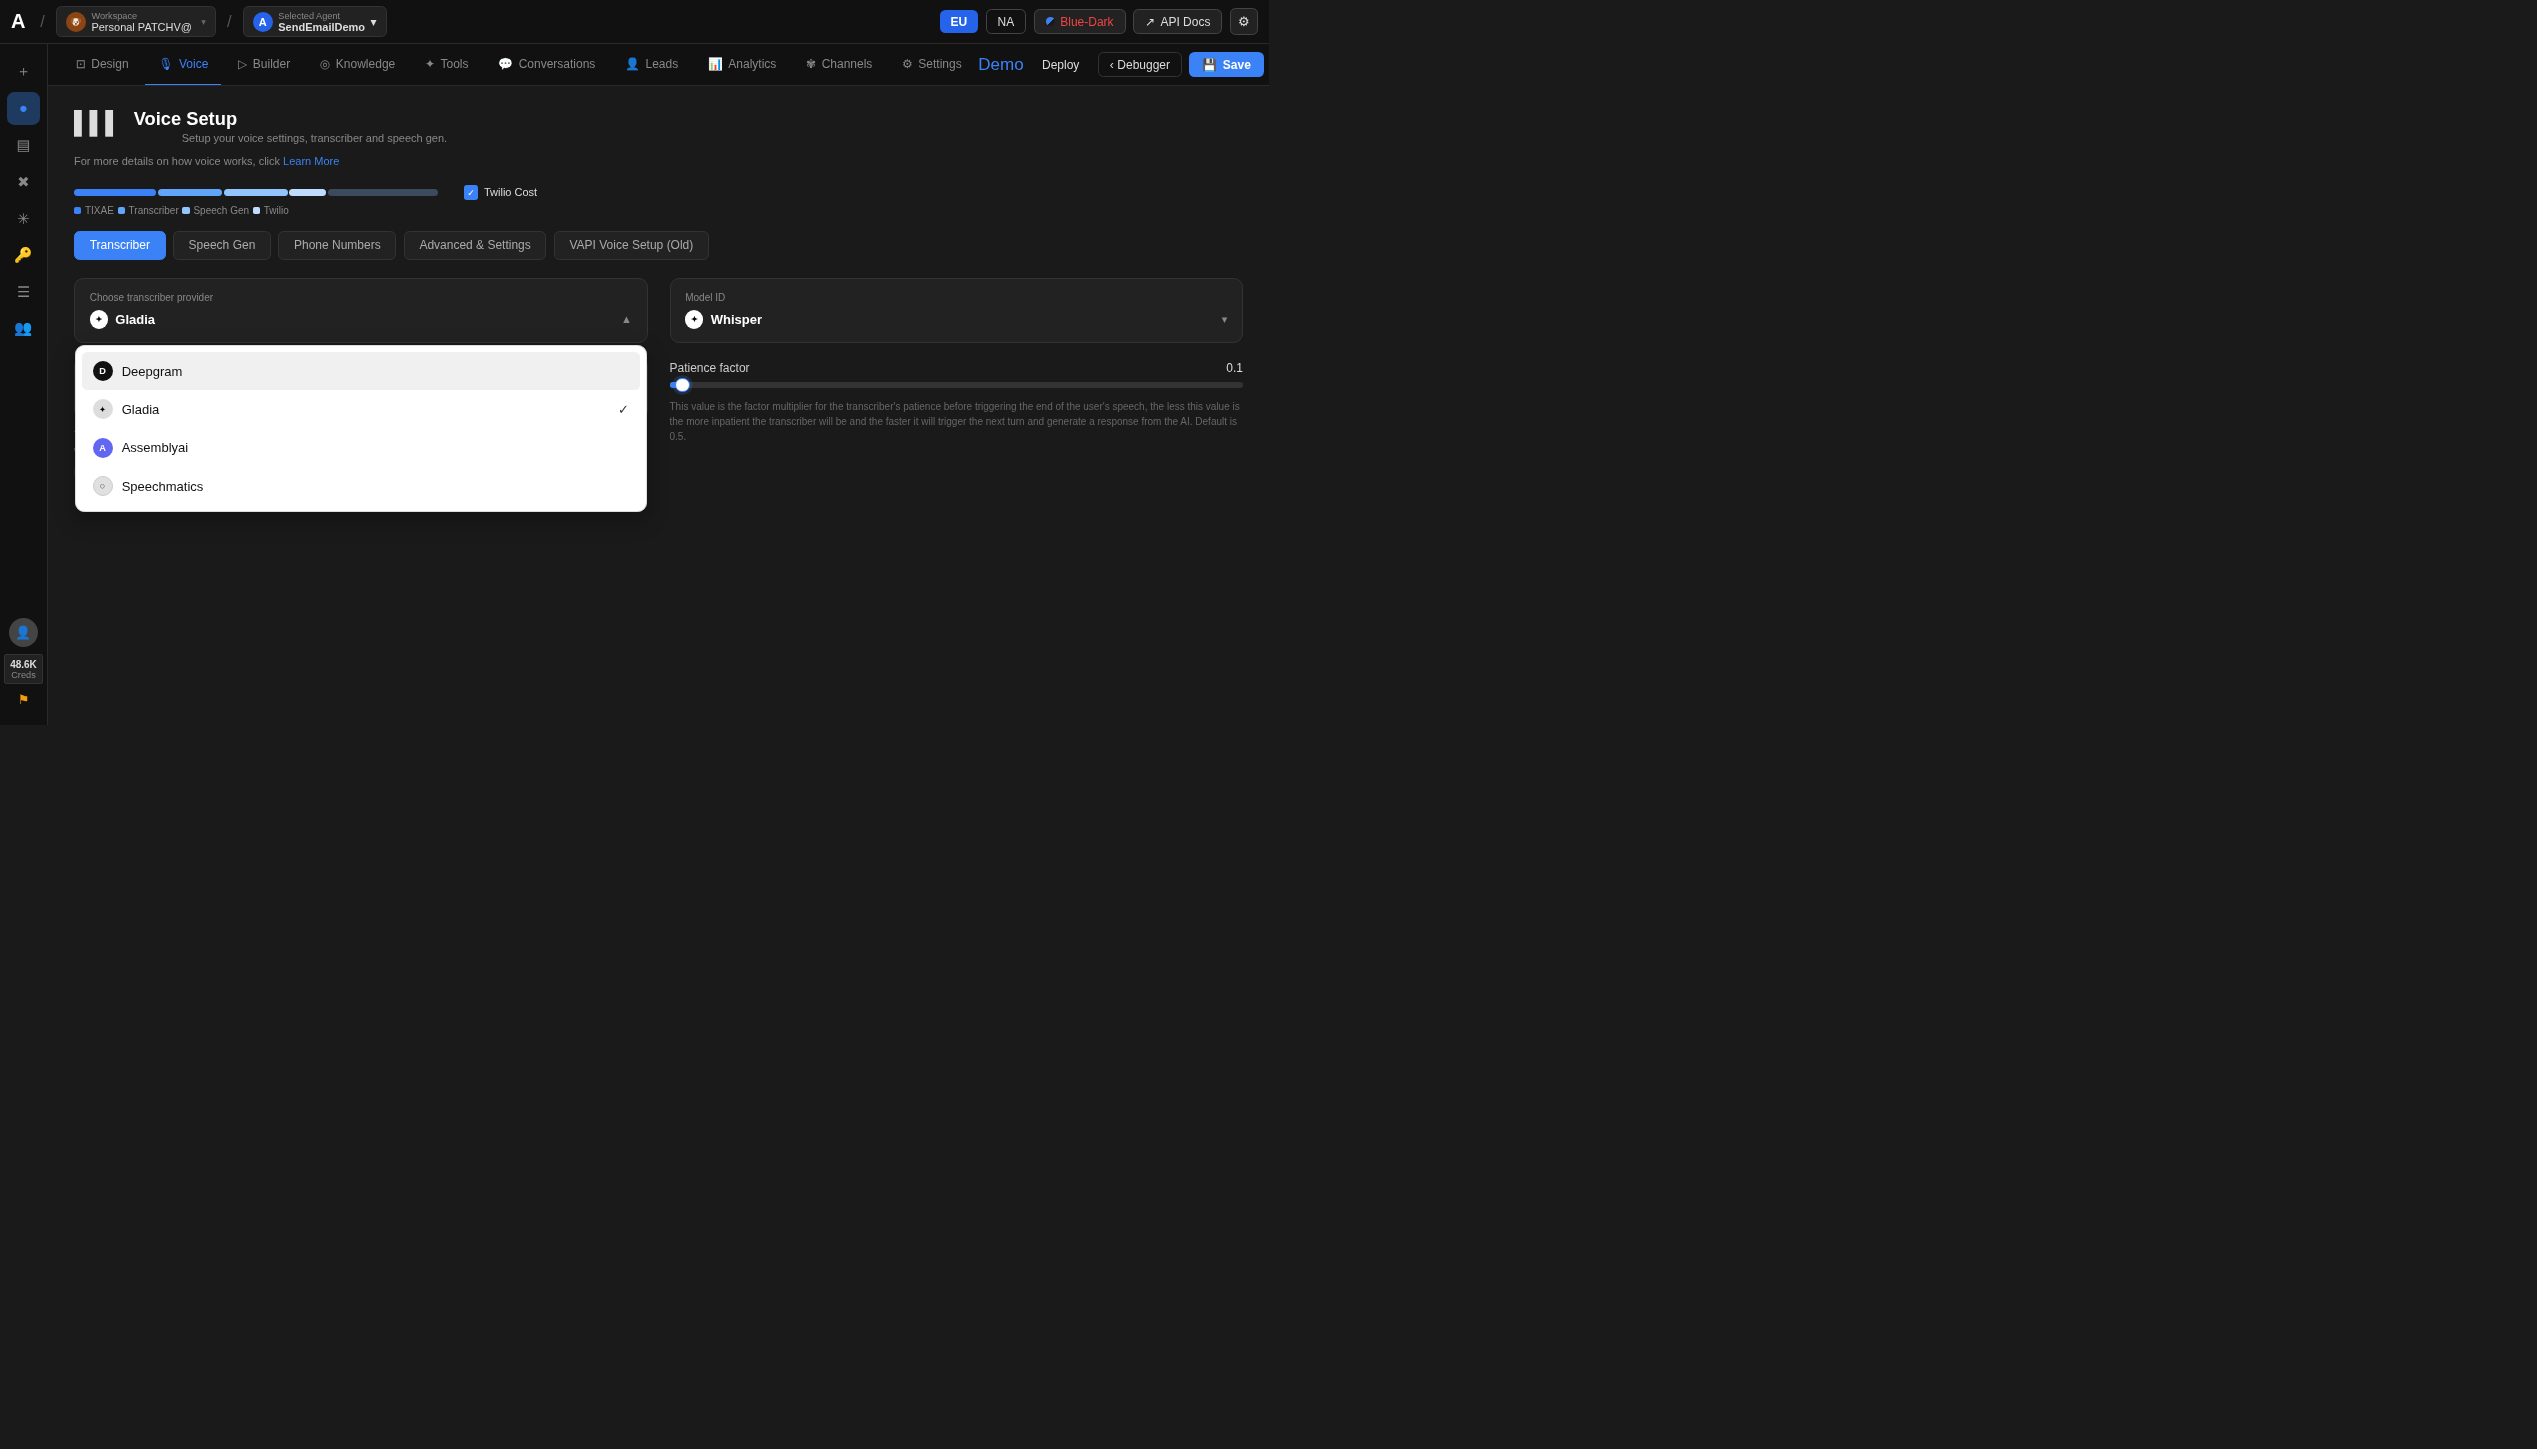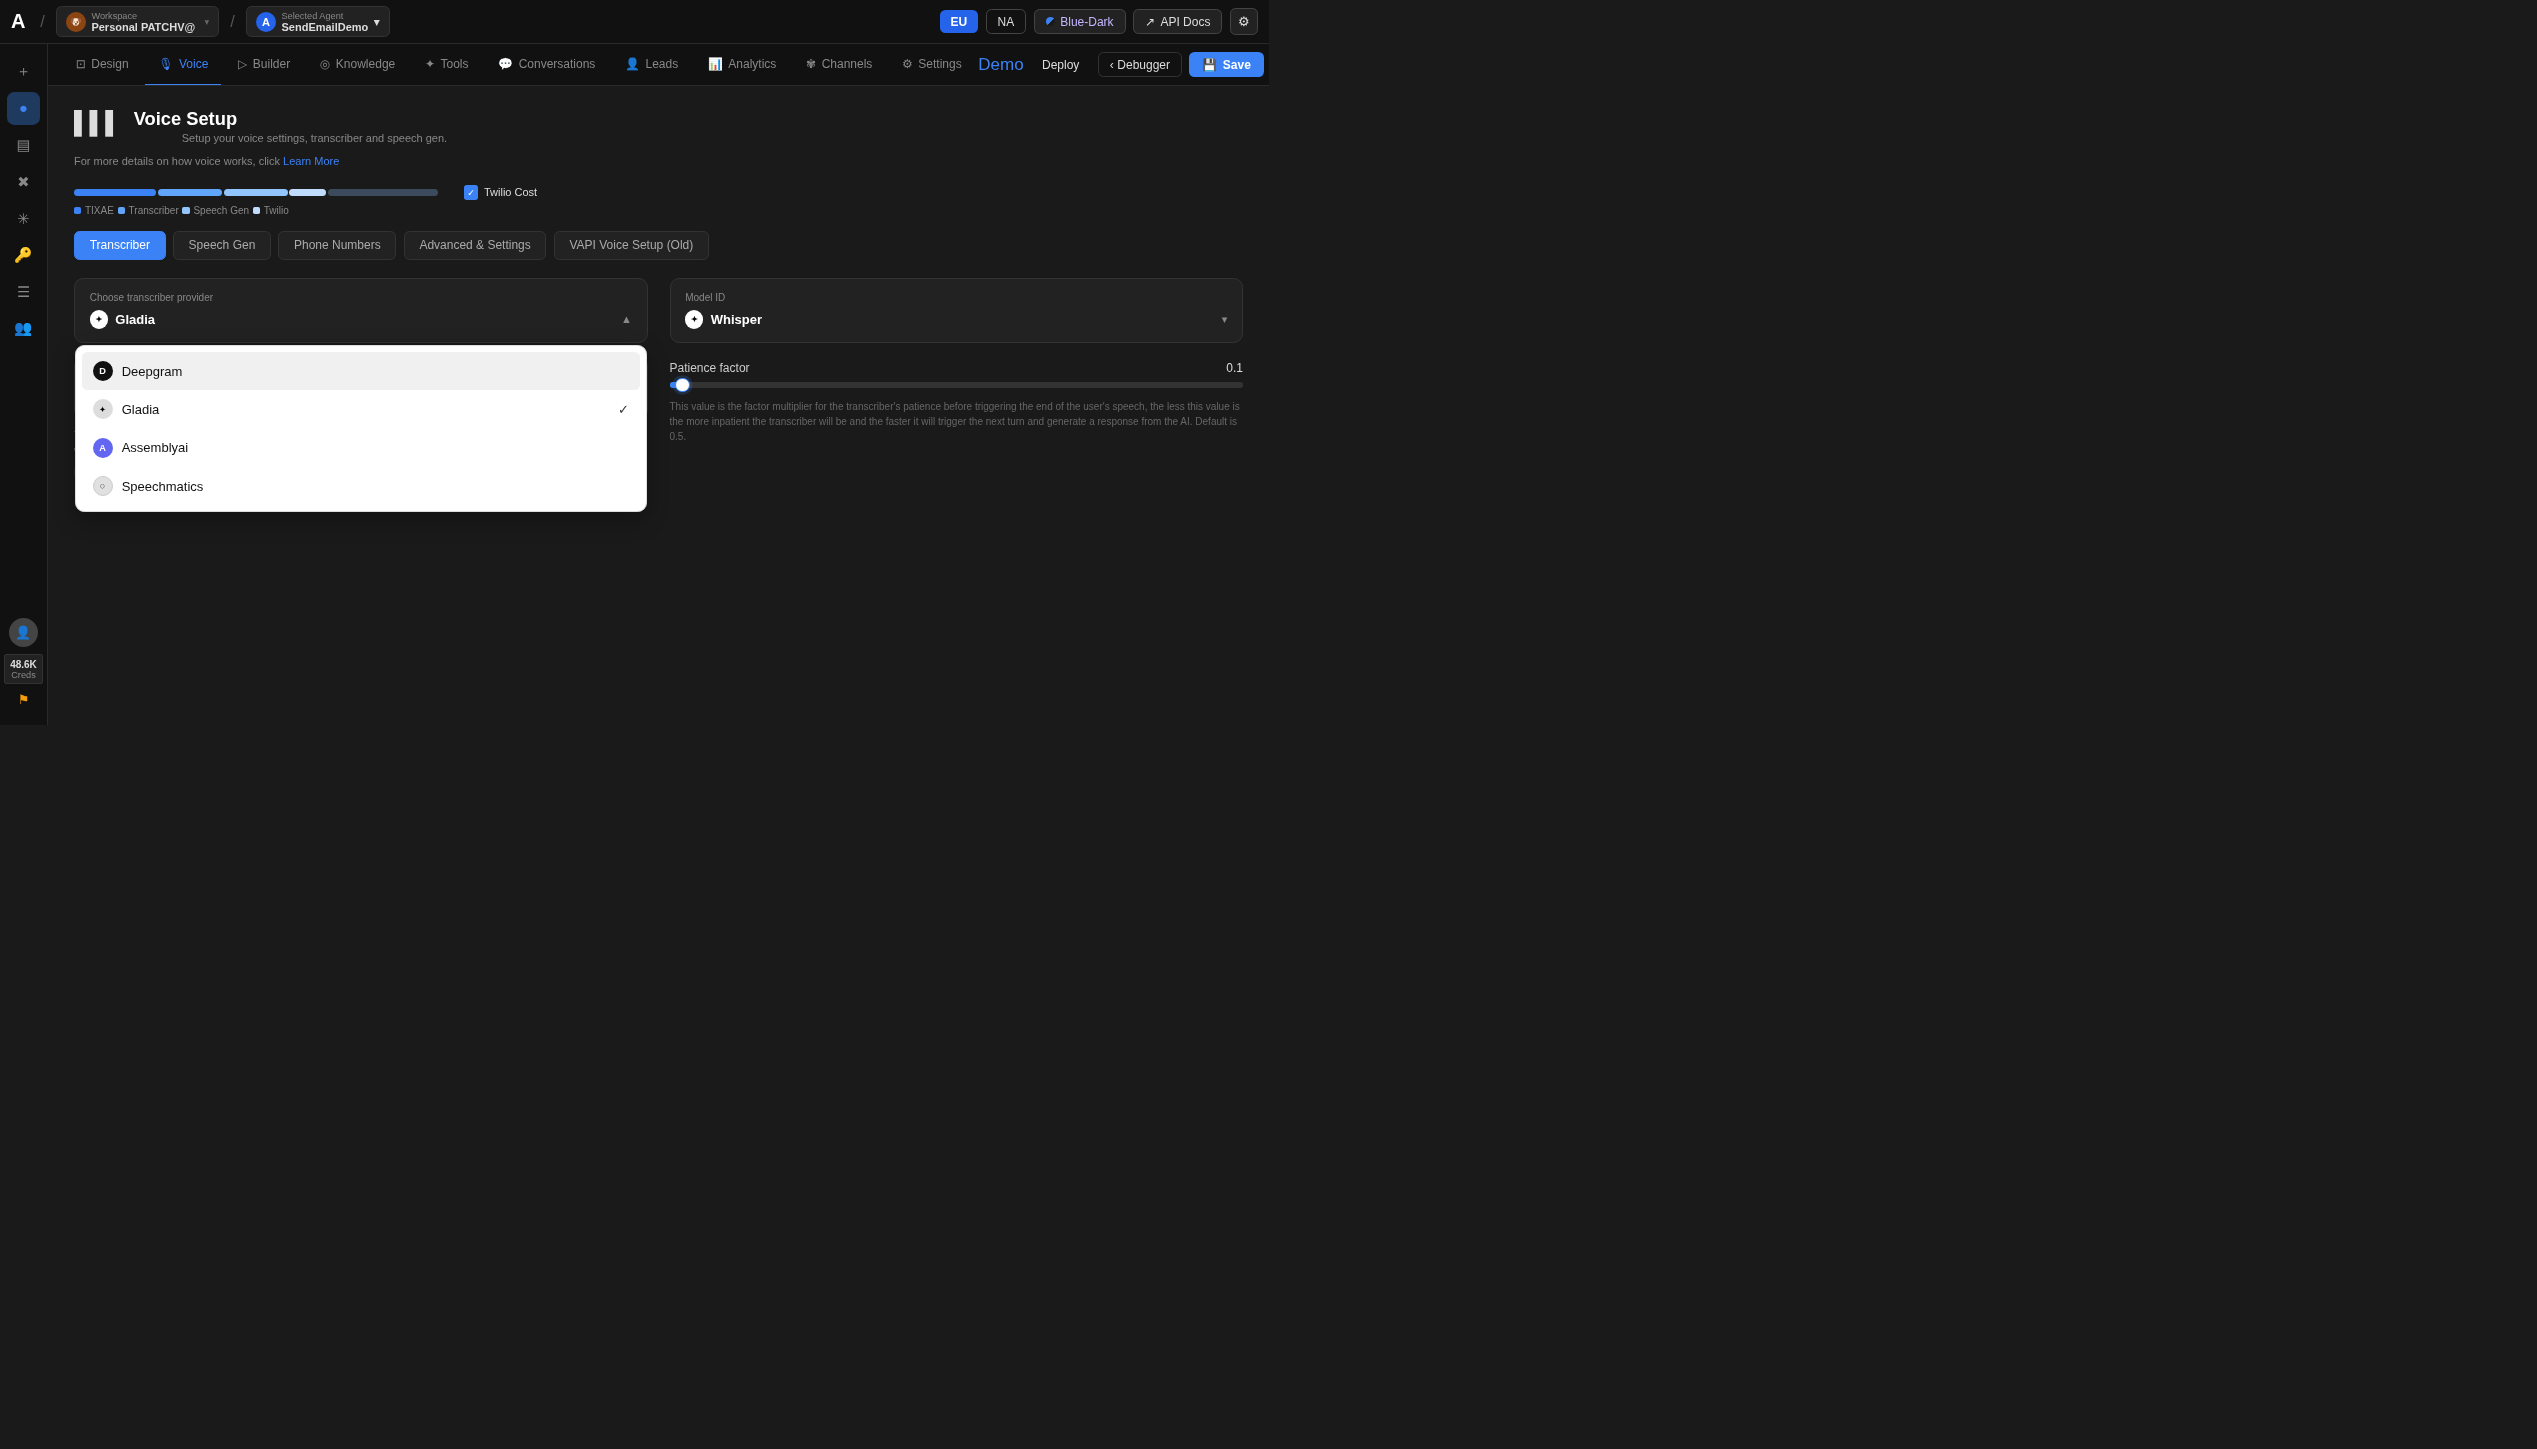--- a/index.html
+++ b/index.html
@@ -47,21 +47,21 @@
     }
     .workspace-btn .ws-icon {
       width: 20px; height: 20px;
       background: #8B4513;
       border-radius: 50%;
       display: flex; align-items: center; justify-content: center;
       font-size: 9.2px; color: #fff;
     }
     .workspace-btn .ws-text { display: flex; flex-direction: column; }
     .workspace-btn .ws-label { font-size: 9.2px; color: #888; }
-    .workspace-btn .ws-name { font-size: 11px; color: #ddd; font-weight: 700; }
+    .workspace-btn .ws-name { font-size: 11px; color: #ddd; font-weight: 400; }
     .workspace-btn .chevron { color: #666; font-size: 9.2px; margin-left: 3.7px; }
 
     .agent-btn {
       display: flex;
       align-items: center;
       gap: 5.5px;
       background: #222;
       border: 0.9px solid #333;
       border-radius: 5.5px;
       padding: 3.7px 9.2px;
@@ -105,21 +105,21 @@
       font-size: 12px;
     }
     .theme-btn {
       display: flex;
       align-items: center;
       gap: 5.5px;
       background: #222;
       border: 0.9px solid #444;
       border-radius: 5.5px;
       padding: 4.6px 11px;
-      color: #c4b5fd;
+      color: #ef4444;
       cursor: pointer;
       font-size: 12px;
     }
     .theme-dot {
       width: 9.2px; height: 9.2px;
       background: linear-gradient(135deg, #3b82f6 50%, #1a1a1a 50%);
       border-radius: 50%;
     }
     .api-btn {
       display: flex;

